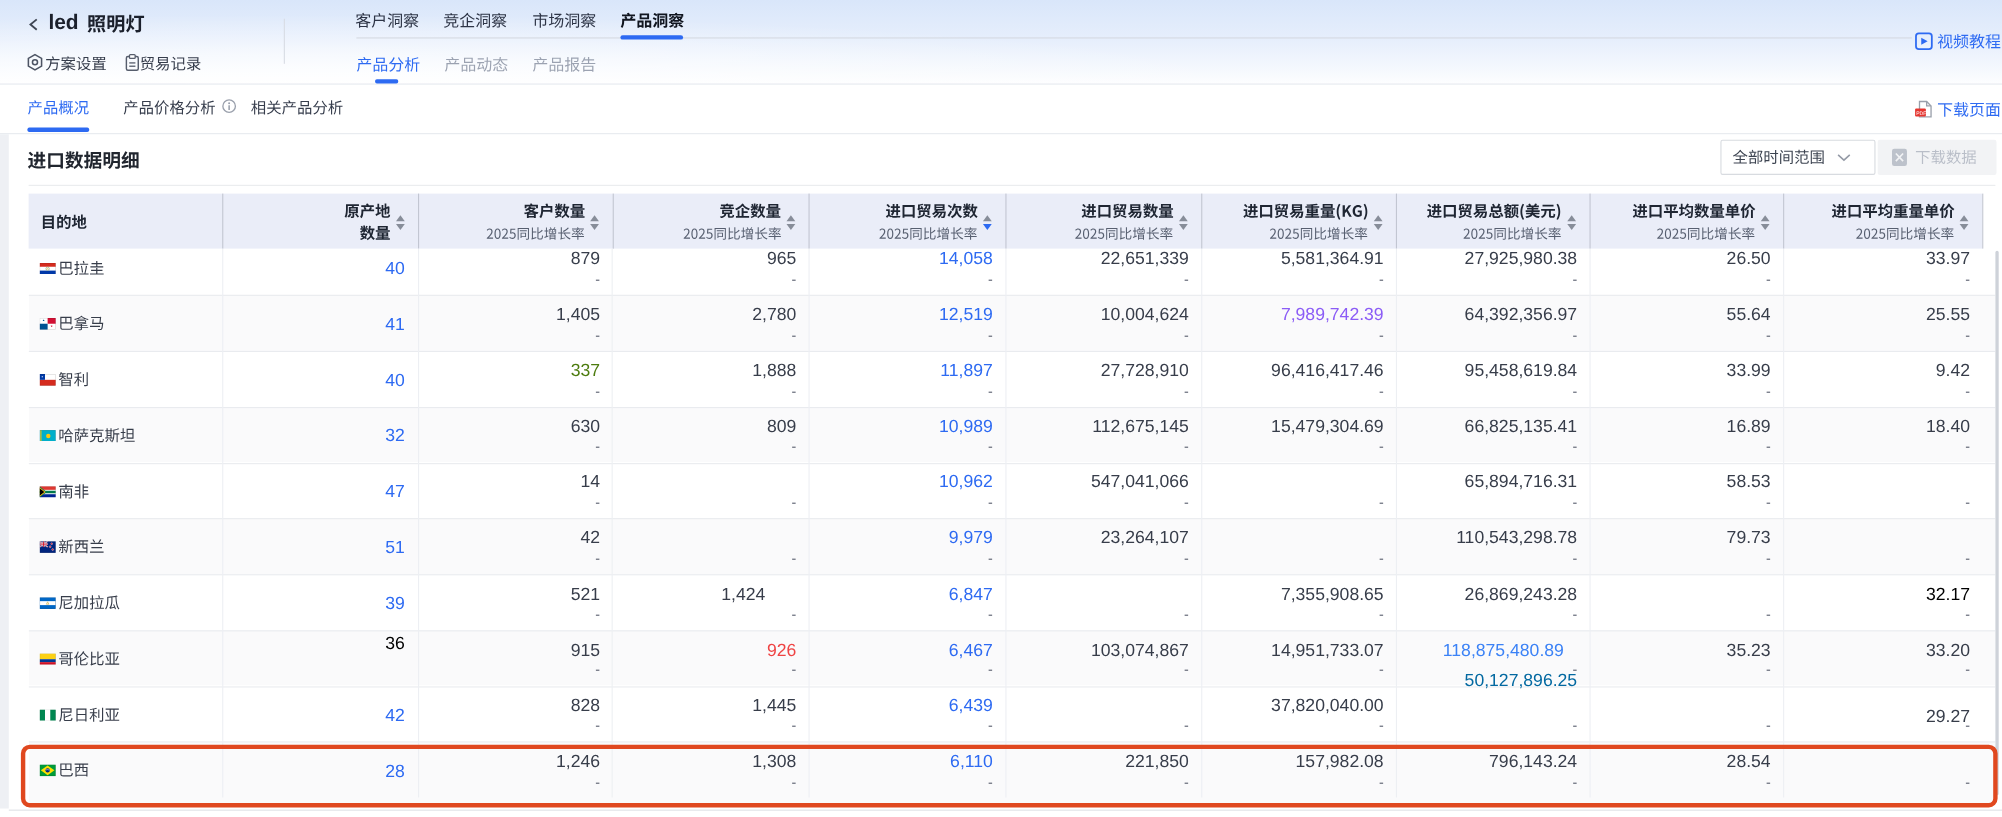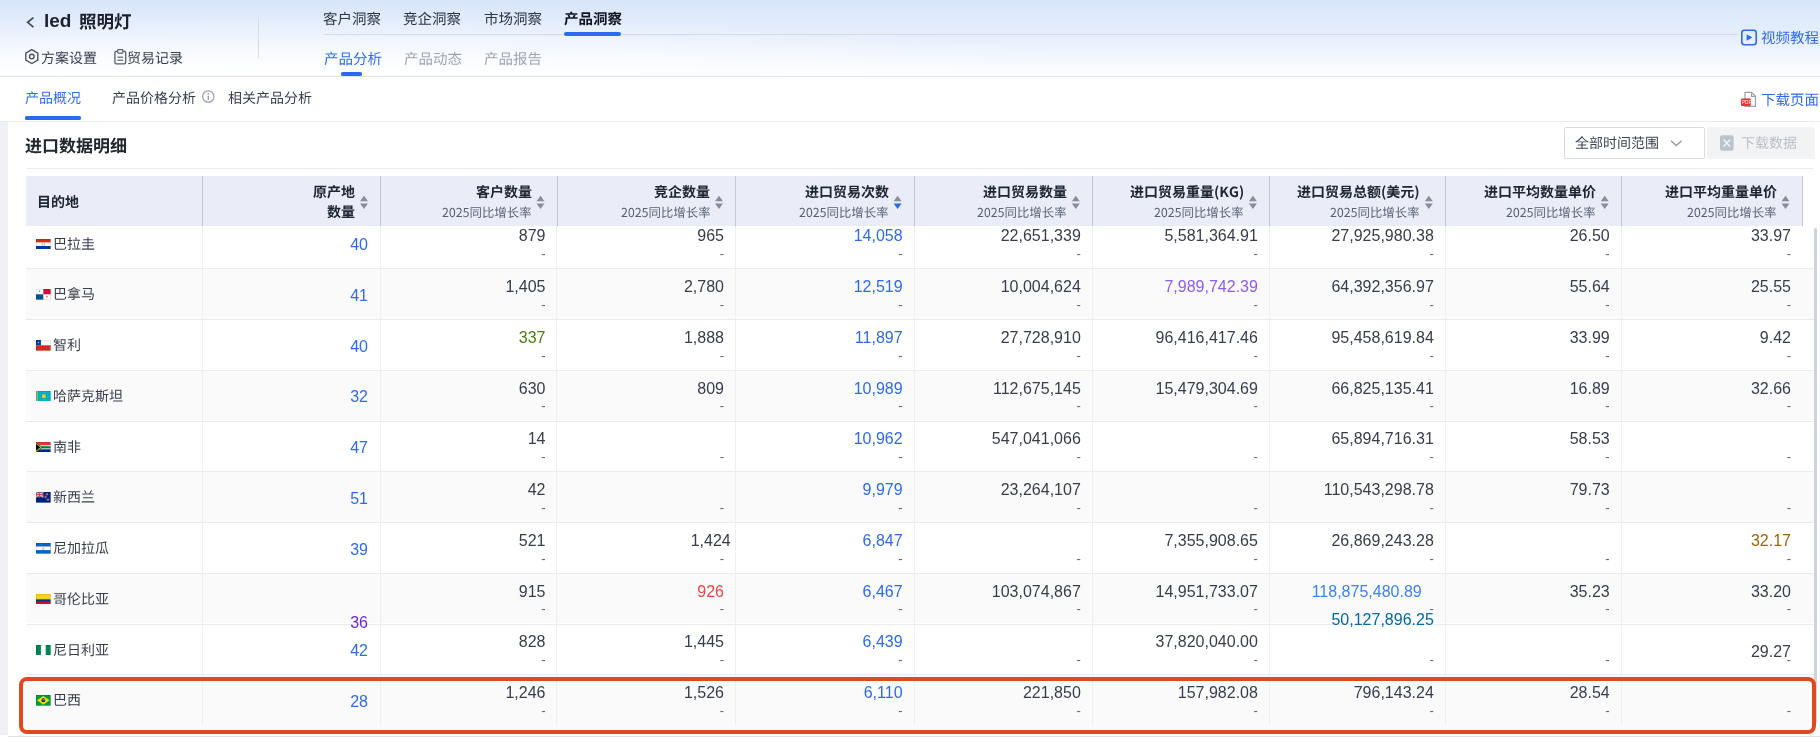--- a/index.html
+++ b/index.html
@@ -719,21 +719,21 @@
       <div class="num" style="left:716.9px;top:155.1px;width:160px;color:#2d6af2">10,989</div>
       <div class="num" style="left:716.9px;top:173.9px;width:160px;font-size:13px;color:#5b6170">-</div>
       <div class="num" style="left:895.1px;top:155.1px;width:160px;color:#373d4a">112,675,145</div>
       <div class="num" style="left:895.1px;top:173.9px;width:160px;font-size:13px;color:#5b6170">-</div>
       <div class="num" style="left:1072.2px;top:155.1px;width:160px;color:#373d4a">15,479,304.69</div>
       <div class="num" style="left:1072.2px;top:173.9px;width:160px;font-size:13px;color:#5b6170">-</div>
       <div class="num" style="left:1248.1px;top:155.1px;width:160px;color:#373d4a">66,825,135.41</div>
       <div class="num" style="left:1248.1px;top:173.9px;width:160px;font-size:13px;color:#5b6170">-</div>
       <div class="num" style="left:1424.0px;top:155.1px;width:160px;color:#373d4a">16.89</div>
       <div class="num" style="left:1424.0px;top:173.9px;width:160px;font-size:13px;color:#5b6170">-</div>
-      <div class="num" style="left:1605.3px;top:155.1px;width:160px;color:#373d4a">32.66</div>
+      <div class="num" style="left:1605.3px;top:155.1px;width:160px;color:#373d4a">18.40</div>
       <div class="num" style="left:1605.3px;top:173.9px;width:160px;font-size:13px;color:#5b6170">-</div>
       <div style="position:absolute;left:10.5px;top:216.0px;width:14.6px;height:10.6px">
         <svg width="14.6" height="10.6" viewBox="0 0 14.6 10.6" style="display:block">
           <rect width="14.6" height="10.6" fill="#fff"></rect>
           <rect width="14.6" height="3.3" fill="#de3831"></rect>
           <rect y="7.3" width="14.6" height="3.3" fill="#002395"></rect>
           <path d="M0,4.2 h14.6 v2.2 h-14.6 Z" fill="#007a4d"></path>
           <path d="M0,0 L6.4,5.3 L0,10.6 Z" fill="#007a4d"></path>
           <path d="M0,0.9 L5.4,5.3 L0,9.7 Z" fill="#fcb514"></path>
           <path d="M0,1.9 L4.2,5.3 L0,8.7 Z" fill="#000"></path>
@@ -806,49 +806,49 @@
         <g transform="scale(0.014000,-0.014000)" fill="#373d4a">
           <use href="#g108" x="0"></use>
           <use href="#g109" x="1000"></use>
           <use href="#g92" x="2000"></use>
           <use href="#g110" x="3000"></use>
         </g>
       </svg>
       <div class="num" style="left:184.3px;top:316.2px;width:158px;color:#2d6af2">39</div>
       <div class="num" style="left:359.8px;top:307.4px;width:160px;color:#373d4a">521</div>
       <div class="num" style="left:359.8px;top:326.1px;width:160px;font-size:13px;color:#5b6170">-</div>
-      <div class="num" style="left:545px;top:307.4px;width:160px;color:#373d4a">1,424</div>
+      <div class="num" style="left:510px;top:307.4px;width:160px;color:#373d4a">1,424</div>
       <div class="num" style="left:538.3px;top:326.1px;width:160px;font-size:13px;color:#5b6170">-</div>
       <div class="num" style="left:716.9px;top:307.4px;width:160px;color:#2d6af2">6,847</div>
       <div class="num" style="left:716.9px;top:326.1px;width:160px;font-size:13px;color:#5b6170">-</div>
       <div class="num" style="left:895.1px;top:326.1px;width:160px;font-size:13px;color:#5b6170">-</div>
       <div class="num" style="left:1072.2px;top:307.4px;width:160px;color:#373d4a">7,355,908.65</div>
       <div class="num" style="left:1072.2px;top:326.1px;width:160px;font-size:13px;color:#5b6170">-</div>
       <div class="num" style="left:1248.1px;top:307.4px;width:160px;color:#373d4a">26,869,243.28</div>
       <div class="num" style="left:1248.1px;top:326.1px;width:160px;font-size:13px;color:#5b6170">-</div>
       <div class="num" style="left:1424.0px;top:326.1px;width:160px;font-size:13px;color:#5b6170">-</div>
-      <div class="num" style="left:1605.3px;top:307.4px;width:160px;color:#a16207">32.17</div>
+      <div class="num" style="left:1605.3px;top:307.4px;width:160px;color:#000000">32.17</div>
       <div class="num" style="left:1605.3px;top:326.1px;width:160px;font-size:13px;color:#5b6170">-</div>
       <div style="position:absolute;left:10.5px;top:368.2px;width:14.6px;height:10.6px">
         <svg width="14.6" height="10.6" viewBox="0 0 14.6 10.6" style="display:block">
           <rect width="14.6" height="5.3" fill="#fcd116"></rect>
           <rect y="5.3" width="14.6" height="2.65" fill="#003893"></rect>
           <rect y="7.95" width="14.6" height="2.65" fill="#ce1126"></rect>
           <rect x="0.25" y="0.25" width="14.1" height="10.1" fill="none" stroke="rgba(0,0,0,0.18)" stroke-width="0.5"></rect>
         </svg>
       </div>
       <svg class="tr" style="left:27.1px;top:378.2px">
         <g transform="scale(0.014000,-0.014000)" fill="#373d4a">
           <use href="#g111" x="0"></use>
           <use href="#g112" x="1000"></use>
           <use href="#g69" x="2000"></use>
           <use href="#g113" x="3000"></use>
         </g>
       </svg>
-      <div class="num" style="left:184.3px;top:389px;width:158px;color:#6d28d9">36</div>
+      <div class="num" style="left:184.3px;top:352px;width:158px;color:#000000">36</div>
       <div class="num" style="left:359.8px;top:358.1px;width:160px;color:#373d4a">915</div>
       <div class="num" style="left:359.8px;top:376.9px;width:160px;font-size:13px;color:#5b6170">-</div>
       <div class="num" style="left:538.3px;top:358.1px;width:160px;color:#ef4444">926</div>
       <div class="num" style="left:538.3px;top:376.9px;width:160px;font-size:13px;color:#5b6170">-</div>
       <div class="num" style="left:716.9px;top:358.1px;width:160px;color:#2d6af2">6,467</div>
       <div class="num" style="left:716.9px;top:376.9px;width:160px;font-size:13px;color:#5b6170">-</div>
       <div class="num" style="left:895.1px;top:358.1px;width:160px;color:#373d4a">103,074,867</div>
       <div class="num" style="left:895.1px;top:376.9px;width:160px;font-size:13px;color:#5b6170">-</div>
       <div class="num" style="left:1072.2px;top:358.1px;width:160px;color:#373d4a">14,951,733.07</div>
       <div class="num" style="left:1072.2px;top:376.9px;width:160px;font-size:13px;color:#5b6170">-</div>
@@ -900,21 +900,21 @@
       </div>
       <svg class="tr" style="left:27.1px;top:479.8px">
         <g transform="scale(0.014000,-0.014000)" fill="#373d4a">
           <use href="#g91" x="0"></use>
           <use href="#g106" x="1000"></use>
         </g>
       </svg>
       <div class="num" style="left:184.3px;top:468.5px;width:158px;color:#2d6af2">28</div>
       <div class="num" style="left:359.8px;top:459.6px;width:160px;color:#373d4a">1,246</div>
       <div class="num" style="left:359.8px;top:478.4px;width:160px;font-size:13px;color:#5b6170">-</div>
-      <div class="num" style="left:538.3px;top:459.6px;width:160px;color:#373d4a">1,526</div>
+      <div class="num" style="left:538.3px;top:459.6px;width:160px;color:#373d4a">1,308</div>
       <div class="num" style="left:538.3px;top:478.4px;width:160px;font-size:13px;color:#5b6170">-</div>
       <div class="num" style="left:716.9px;top:459.6px;width:160px;color:#2d6af2">6,110</div>
       <div class="num" style="left:716.9px;top:478.4px;width:160px;font-size:13px;color:#5b6170">-</div>
       <div class="num" style="left:895.1px;top:459.6px;width:160px;color:#373d4a">221,850</div>
       <div class="num" style="left:895.1px;top:478.4px;width:160px;font-size:13px;color:#5b6170">-</div>
       <div class="num" style="left:1072.2px;top:459.6px;width:160px;color:#373d4a">157,982.08</div>
       <div class="num" style="left:1072.2px;top:478.4px;width:160px;font-size:13px;color:#5b6170">-</div>
       <div class="num" style="left:1248.1px;top:459.6px;width:160px;color:#373d4a">796,143.24</div>
       <div class="num" style="left:1248.1px;top:478.4px;width:160px;font-size:13px;color:#5b6170">-</div>
       <div class="num" style="left:1424.0px;top:459.6px;width:160px;color:#373d4a">28.54</div>

